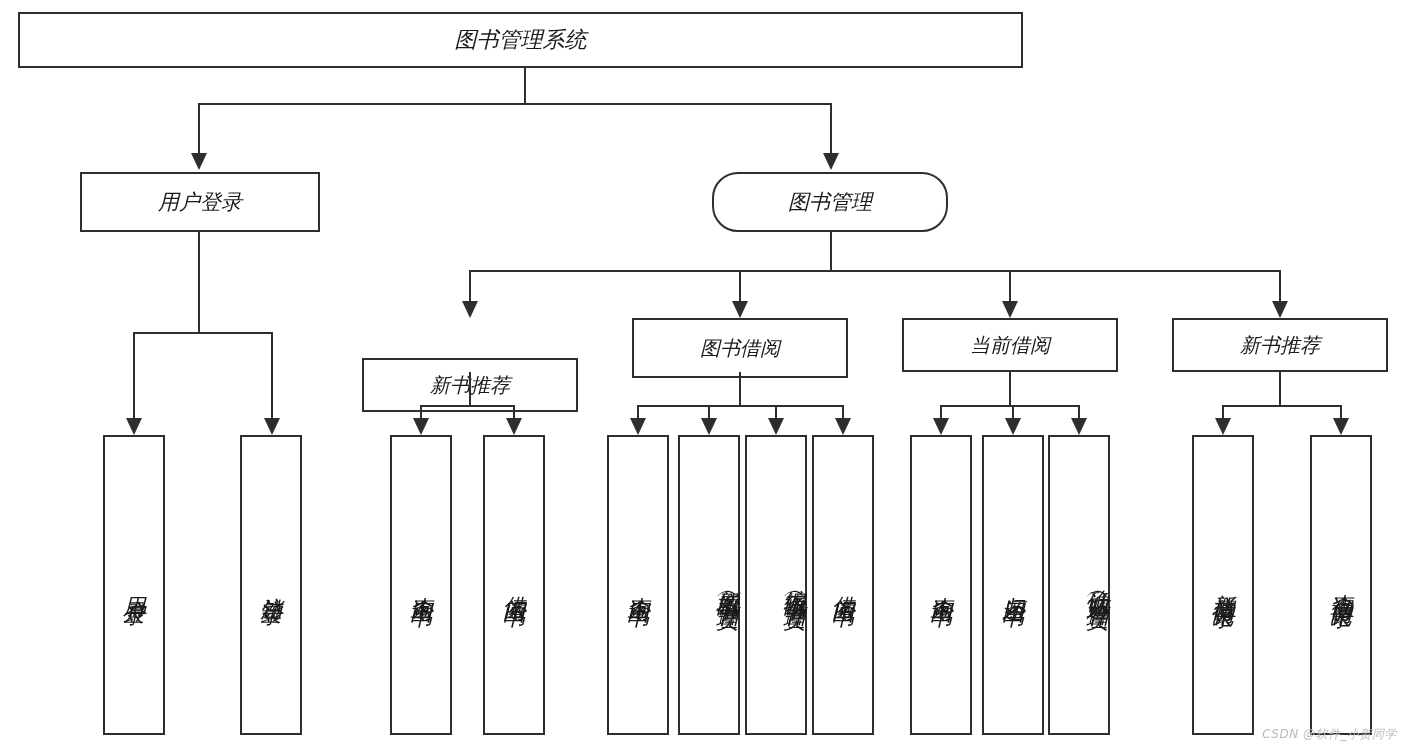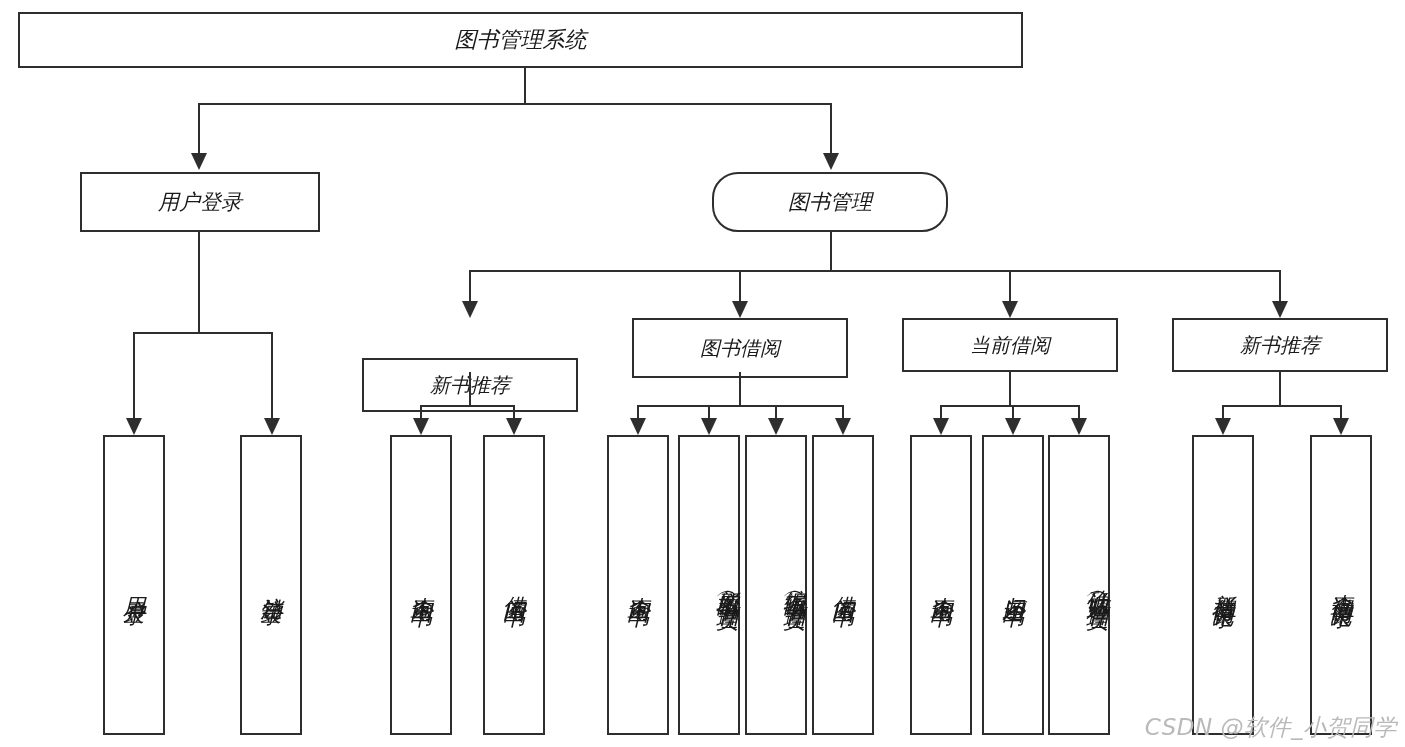--- a/index.html
+++ b/index.html
@@ -70,21 +70,21 @@
     width: 0;
     height: 0;
     border-left: 8px solid transparent;
     border-right: 8px solid transparent;
     border-top: 17px solid #2e2e2e;
   }
   #watermark {
     position: absolute;
     right: 8px;
     bottom: 4px;
-    font-size: 23px;
+    font-size: 12px;
     color: #b9b9b9;
     letter-spacing: 0.5px;
     white-space: nowrap;
   }
 </style>
 </head>
 <body>
 
 <div id="canvas">
 

